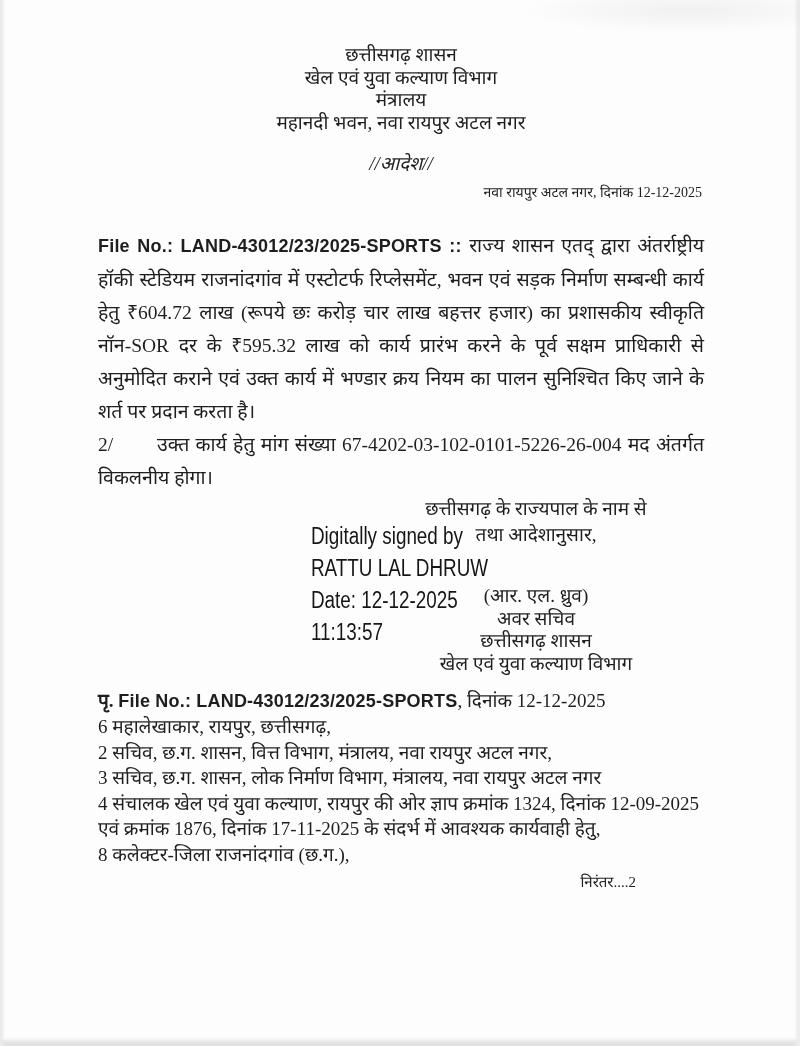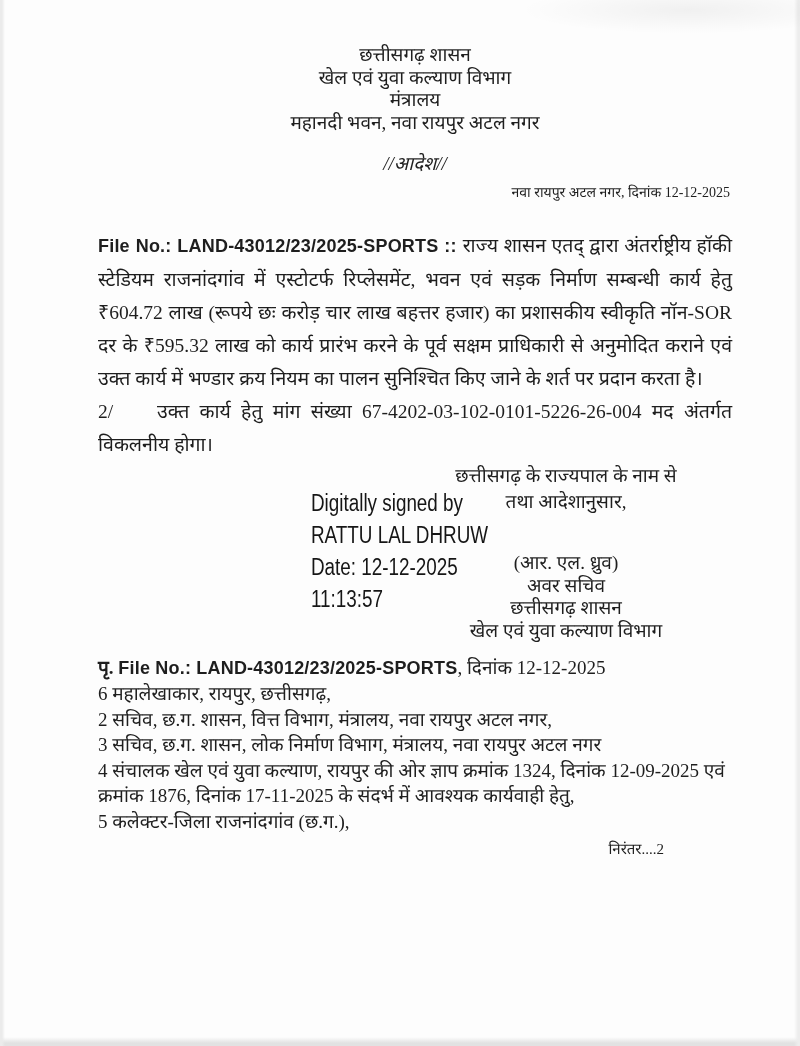--- a/index.html
+++ b/index.html
@@ -2,21 +2,21 @@
 <html><head>
 <meta charset="utf-8">
 <style>
   html,body { margin:0; padding:0; background:#ffffff; }
   .page {
     position: relative;
     width: 800px;
     height: 1046px;
     margin: 0 auto;
     box-sizing: border-box;
-    padding: 44px 68px 0 98px;
+    padding: 44px 96px 0 98px;
     color: #1e1e1e;
     font-family: "Liberation Serif", serif;
     background:
       radial-gradient(ellipse 240px 34px at 86% 10px, rgba(0,0,0,0.05), rgba(0,0,0,0) 70%),
       linear-gradient(to right, #ebebeb 0px, #ebebeb 2px, rgba(0,0,0,0) 5px),
       linear-gradient(to left, #ededed 0px, #ededed 2px, rgba(0,0,0,0) 6px),
       linear-gradient(to top, #e2e2e2 0px, #e2e2e2 3px, rgba(0,0,0,0) 9px),
       #fdfdfd;
     overflow: hidden;
   }
@@ -45,21 +45,21 @@
     font-family: "Liberation Sans", sans-serif;
     font-size: 23px;
     line-height: 32px;
     color: #161616;
     transform: scaleX(0.82);
     transform-origin: left top;
     white-space: nowrap;
   }
   .authority {
     position: absolute;
-    left: 342px;
+    left: 312px;
     top: 0;
     width: 252px;
     text-align: center;
     font-size: 19px;
     line-height: 26px;
   }
   .signer { margin-top: 37px; line-height: 22.5px; }
   .endorse { font-size: 19px; line-height: 25.5px; margin-top: 2px; }
   .endorse-first { font-size: 19px; line-height: 25px; }
   .pru { font-weight: 700; }
@@ -104,17 +104,17 @@
       </div>
     </div>
   </div>
 
   <div class="endorse">
     <div class="endorse-first"><span class="pru">पृ. </span><span class="bold-file">File No.:  LAND-43012/23/2025-SPORTS</span><span>, दिनांक 12-12-2025</span></div>
     <div>6 महालेखाकार, रायपुर, छत्तीसगढ़,</div>
     <div>2 सचिव, छ.ग. शासन, वित्त विभाग, मंत्रालय, नवा रायपुर अटल नगर,</div>
     <div>3 सचिव, छ.ग. शासन, लोक निर्माण विभाग, मंत्रालय, नवा रायपुर अटल नगर</div>
     <div>4 संचालक खेल एवं युवा कल्याण, रायपुर की ओर ज्ञाप क्रमांक 1324, दिनांक 12-09-2025 एवं क्रमांक 1876, दिनांक 17-11-2025  के संदर्भ में आवश्यक कार्यवाही हेतु,</div>
-    <div>5 कलेक्टर-जिला राजनांदगांव (छ.ग.),</div>
+    <div>8 कलेक्टर-जिला राजनांदगांव (छ.ग.),</div>
     <div class="continuation">निरंतर....2</div>
   </div>
 
 </div>
 
 </body></html>

